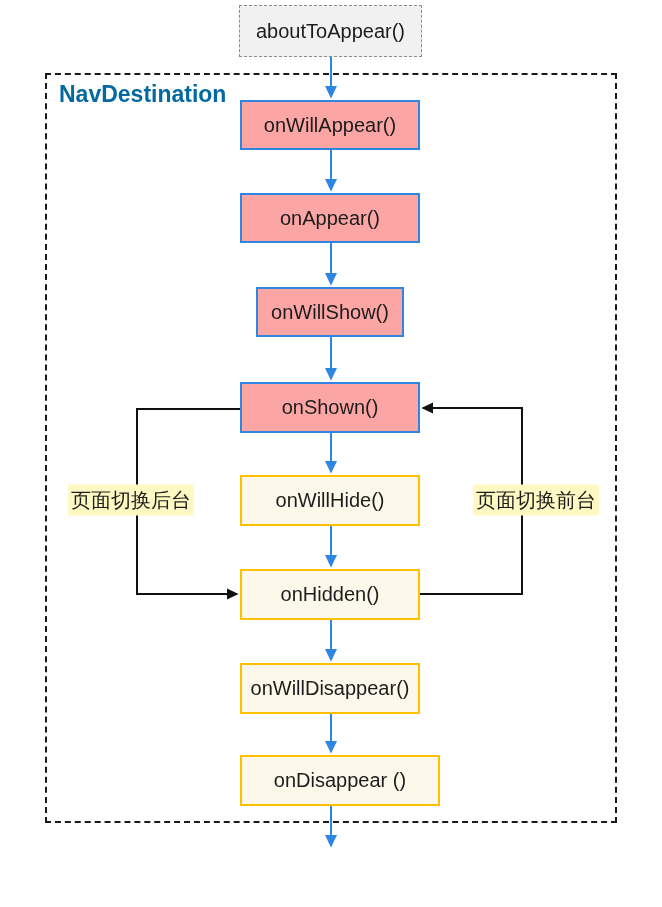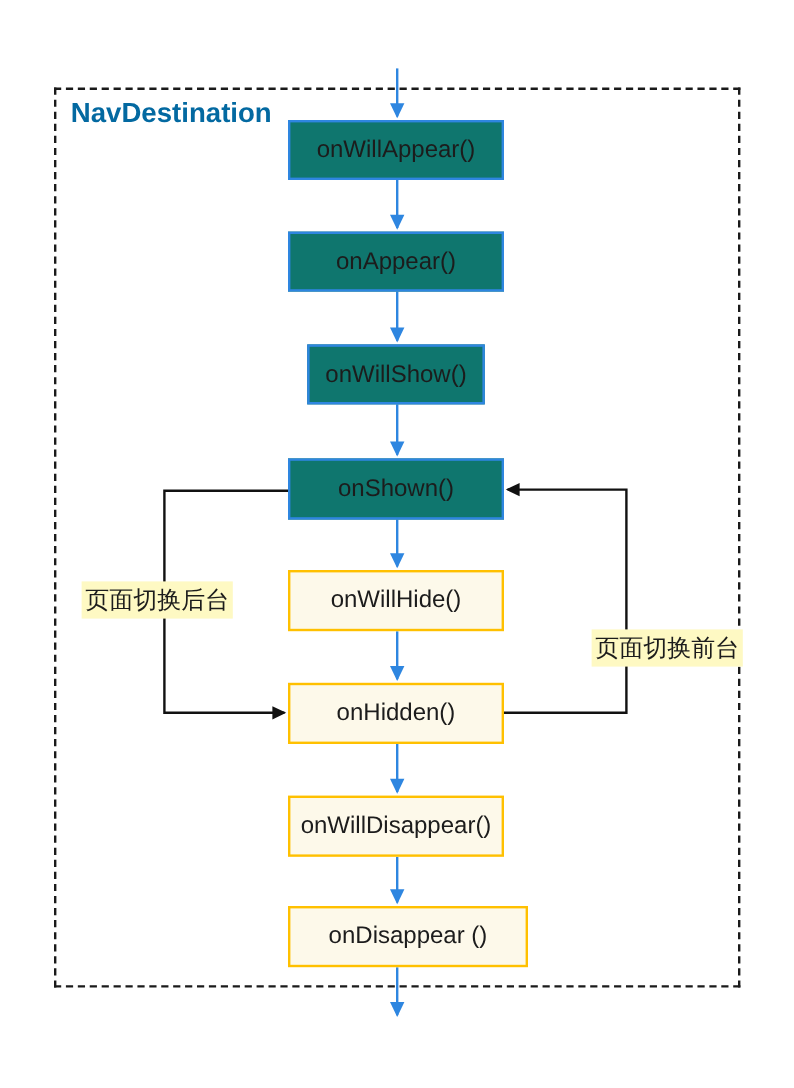--- a/index.html
+++ b/index.html
@@ -36,21 +36,21 @@
     position: absolute;
     display: flex;
     align-items: center;
     justify-content: center;
     box-sizing: border-box;
     font-size: 20px;
     color: #1c1c1c;
     white-space: nowrap;
   }
   .node.appear {
-    background: #0f766e;
+    background: #fca5a5;
     border: 2px solid #2E86E0;
   }
   .node.disappear {
     background: #FDF9EA;
     border: 2px solid #FFC000;
   }
   .node.external {
     background: #F1F1F1;
     border: 1px dashed #8C8C8C;
   }
@@ -96,22 +96,23 @@
       <line x1="331" y1="806" x2="331" y2="846" marker-end="url(#arrowBlue)"></line>
     </g>
 
     <g stroke="#111111" stroke-width="2" fill="none">
       <path d="M 240 409 H 137 V 594 H 237" marker-end="url(#arrowBlack)"></path>
       <path d="M 420 594 H 522 V 408 H 423" marker-end="url(#arrowBlack)"></path>
     </g>
   </svg>
 
   <div class="edge-label" style="left:131px; top:500px;">页面切换后台</div>
-  <div class="edge-label" style="left:556px; top:500px;margin-top:40px;">页面切换前台</div>
+  <div class="edge-label" style="left:536px; top:500px;">页面切换前台</div>
 
+  <div class="node external" style="left:239px; top:5px;   width:183px; height:52px;">aboutToAppear()</div>
 
   <div class="node appear" style="left:240px; top:100px; width:180px; height:50px;">onWillAppear()</div>
 
   <div class="node appear" style="left:240px; top:193px; width:180px; height:50px;">onAppear()</div>
 
   <div class="node appear" style="left:256px; top:287px; width:148px; height:50px;">onWillShow()</div>
 
   <div class="node appear" style="left:240px; top:382px; width:180px; height:51px;">onShown()</div>
 
   <div class="node disappear" style="left:240px; top:475px; width:180px; height:51px;">onWillHide()</div>

